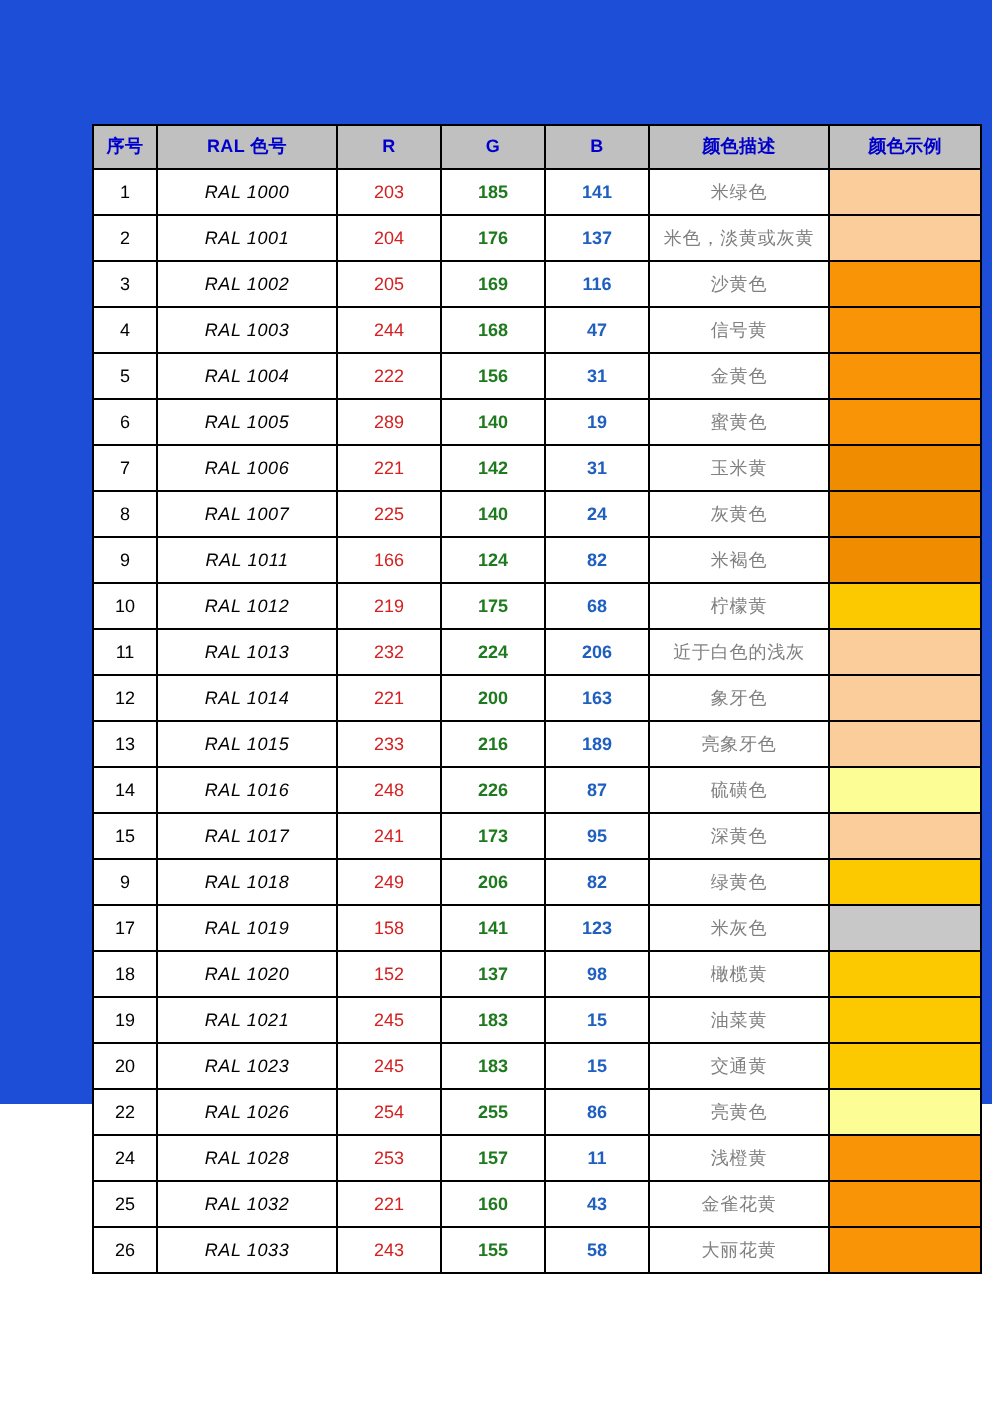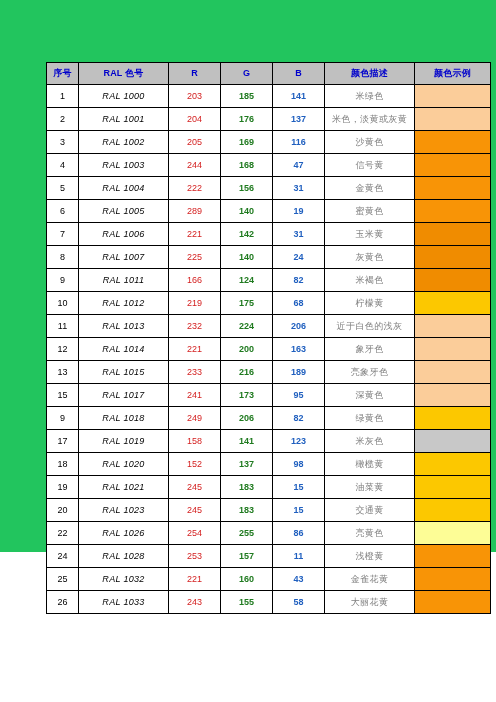--- a/index.html
+++ b/index.html
@@ -10,21 +10,21 @@
     width: 496px;
     height: 702px;
     background: #ffffff;
     font-family: "Liberation Sans", "DejaVu Sans", sans-serif;
     overflow: hidden;
   }
   #sheet {
     position: relative;
     width: 496px;
     height: 552px;
-    background: #22c55e;
+    background: #1d4ed8;
   }
   #ral-table {
     position: absolute;
     left: 46px;
     top: 62px;
     border-collapse: collapse;
     table-layout: fixed;
     background: #ffffff;
   }
   #ral-table th,
@@ -202,20 +202,29 @@
         <tr>
           <td class="idx">13</td>
           <td class="ral">RAL 1015</td>
           <td class="r">233</td>
           <td class="g">216</td>
           <td class="b">189</td>
           <td class="desc">亮象牙色</td>
           <td class="swatch" style="background-color: rgb(251, 205, 154);"></td>
         </tr>
         <tr>
+          <td class="idx">14</td>
+          <td class="ral">RAL 1016</td>
+          <td class="r">248</td>
+          <td class="g">226</td>
+          <td class="b">87</td>
+          <td class="desc">硫磺色</td>
+          <td class="swatch" style="background-color: rgb(253, 253, 150);"></td>
+        </tr>
+        <tr>
           <td class="idx">15</td>
           <td class="ral">RAL 1017</td>
           <td class="r">241</td>
           <td class="g">173</td>
           <td class="b">95</td>
           <td class="desc">深黄色</td>
           <td class="swatch" style="background-color: rgb(251, 205, 154);"></td>
         </tr>
         <tr>
           <td class="idx">9</td>

